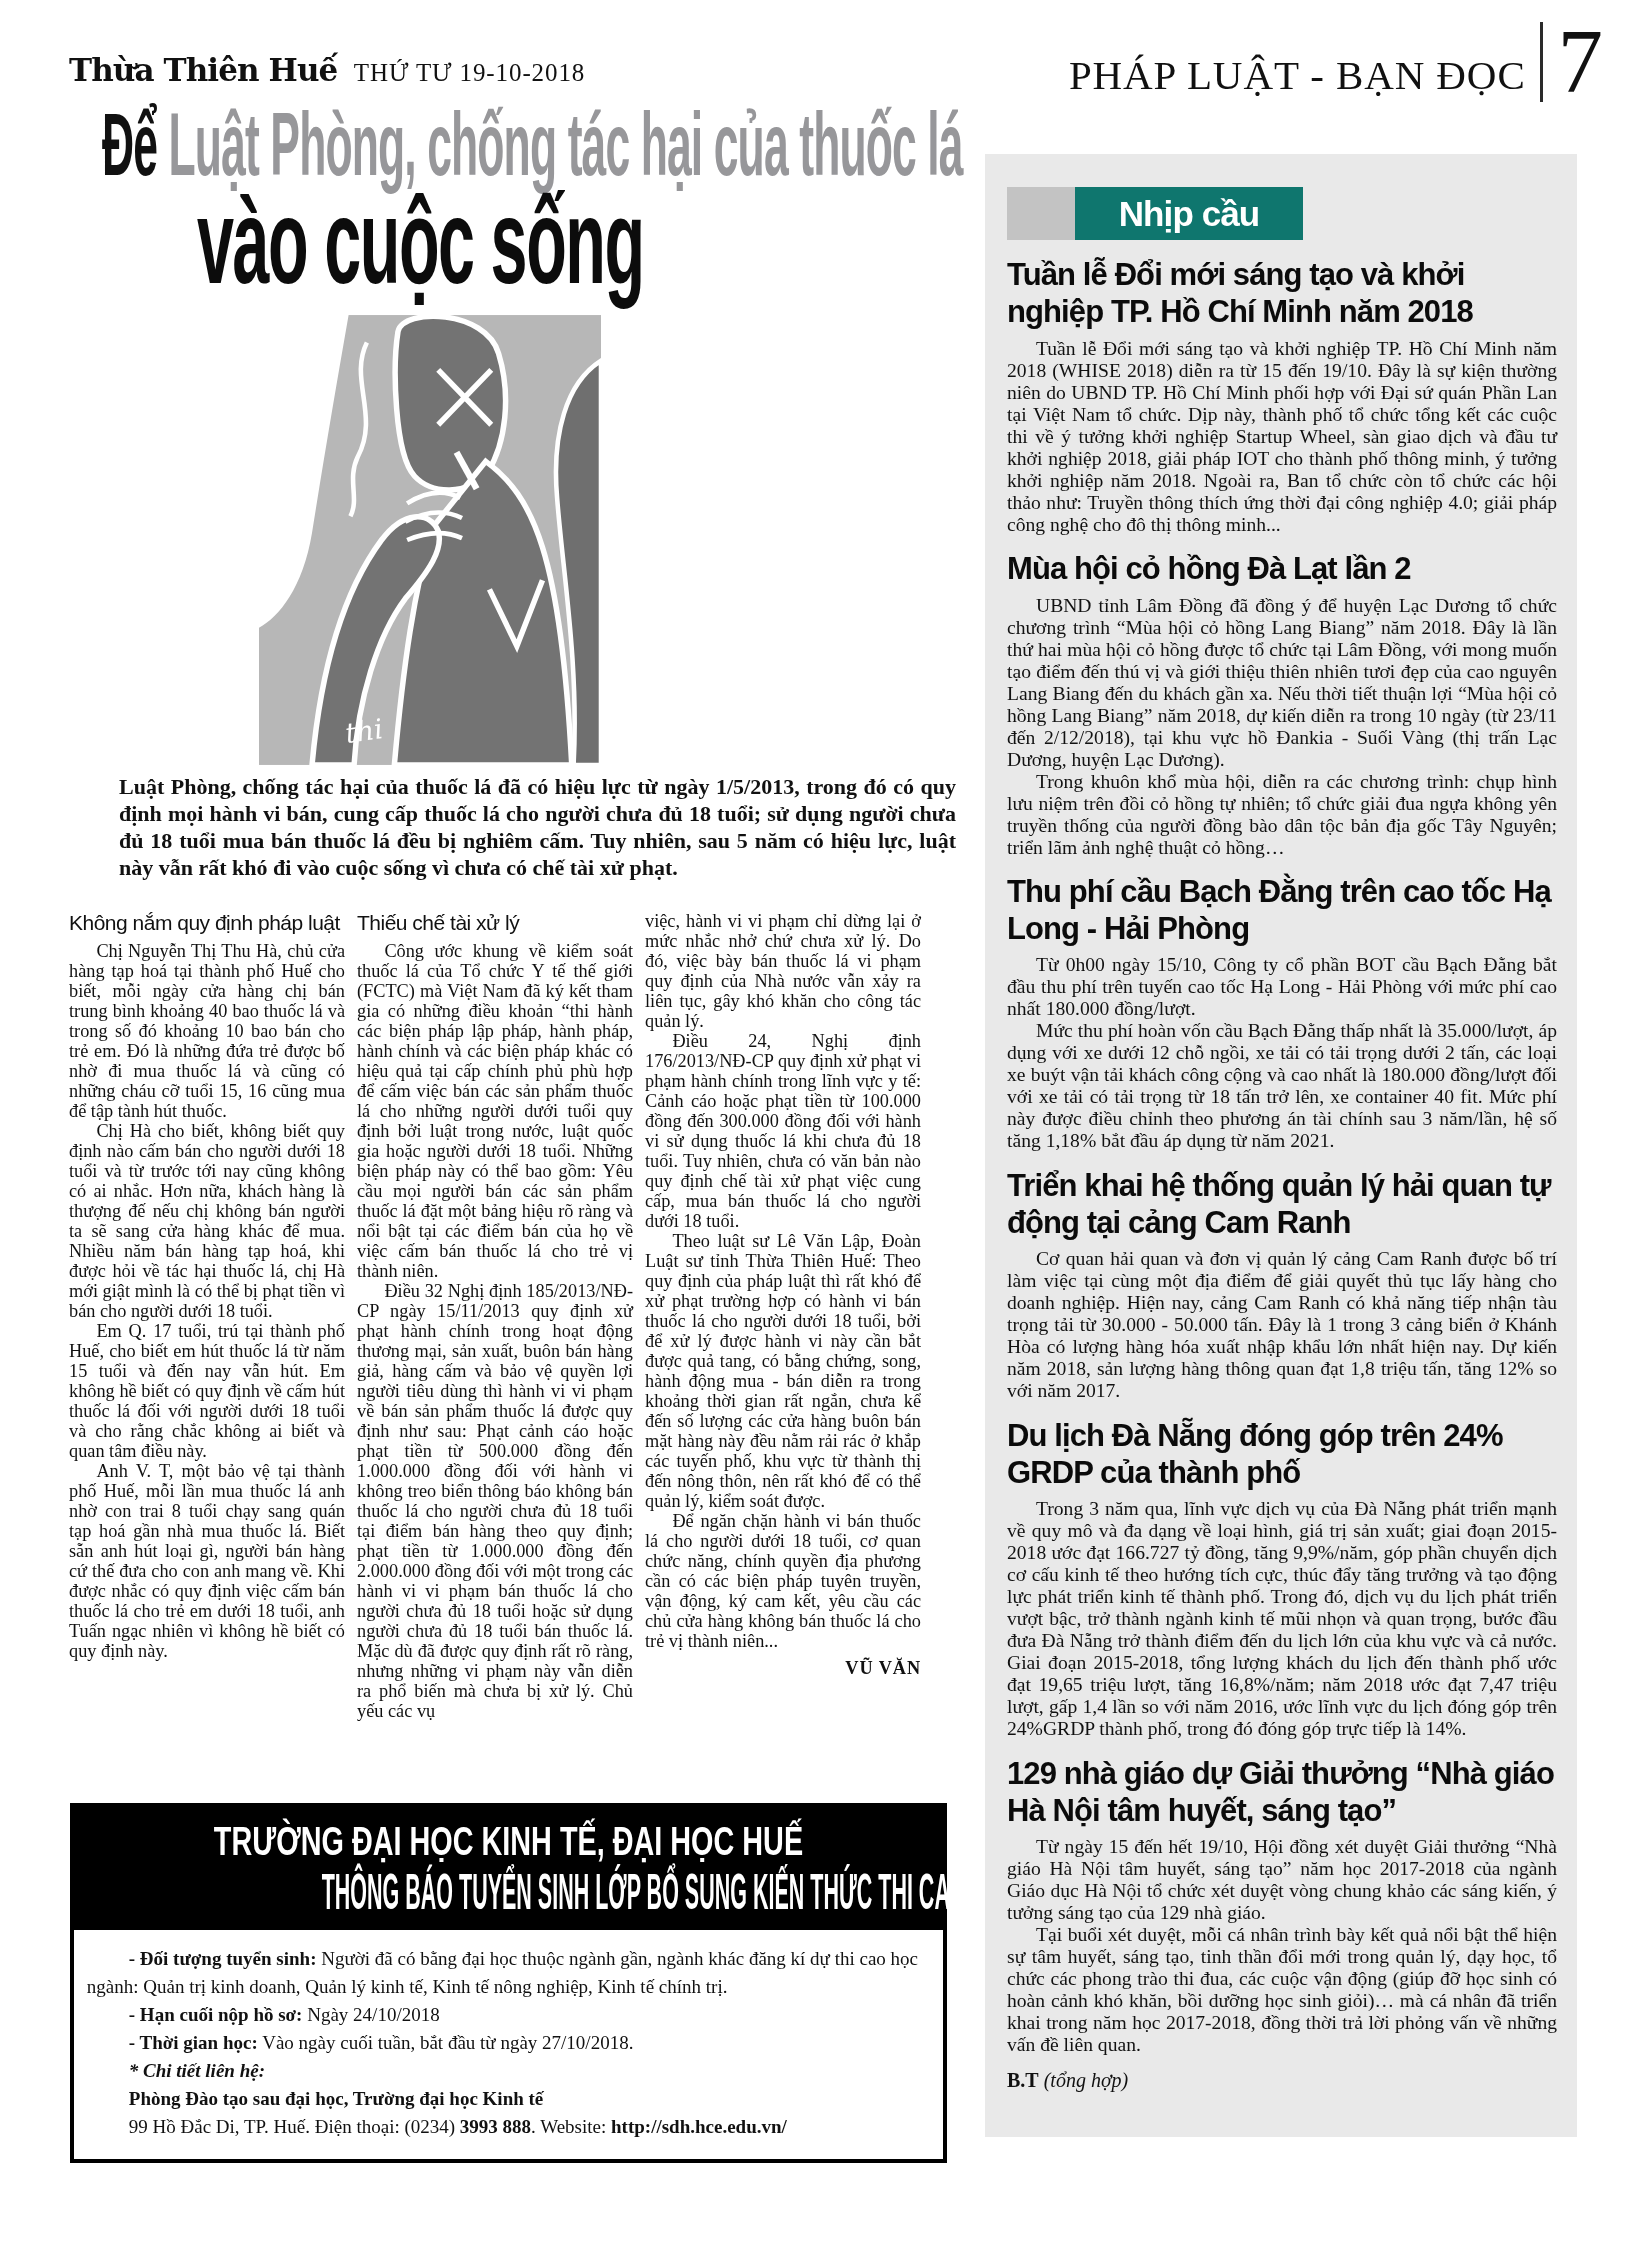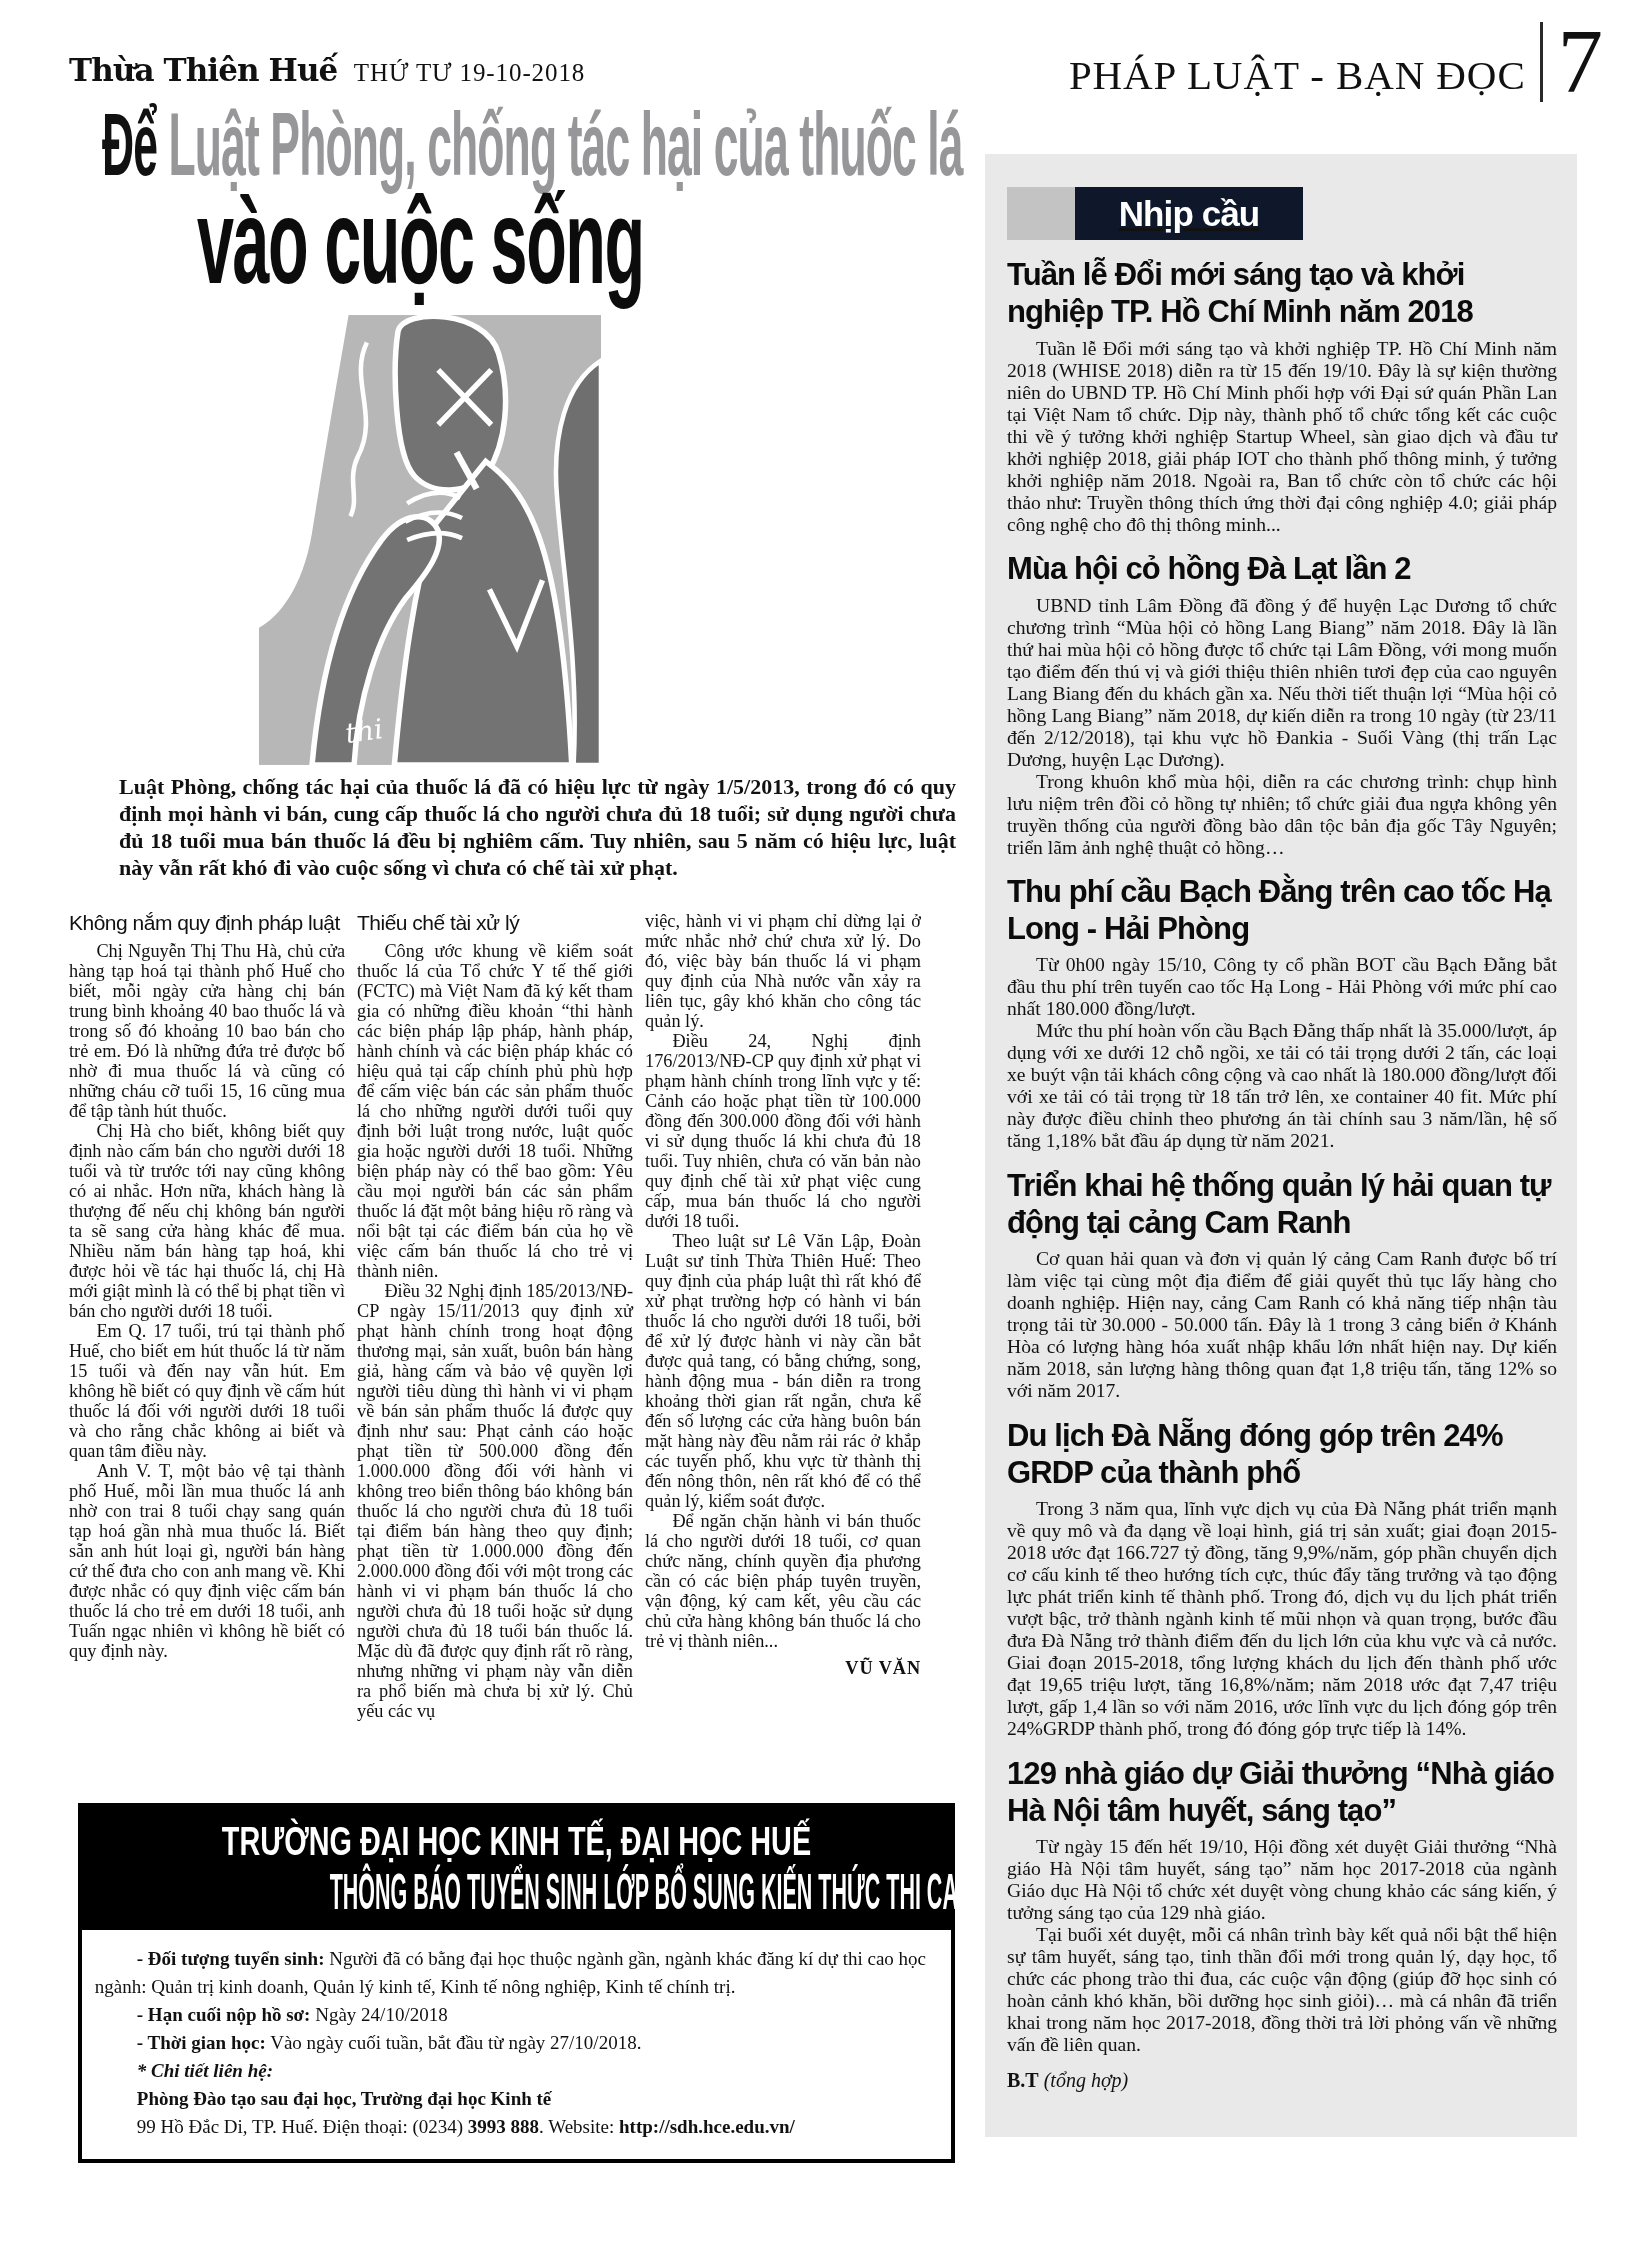--- a/index.html
+++ b/index.html
@@ -46,21 +46,21 @@
   .col-heading{
     font-family:"Liberation Sans","DejaVu Sans",sans-serif;
     font-weight:normal;font-size:21px;letter-spacing:-0.5px;margin:0 0 6.4px 0;
   }
   .col p{margin:0;font-size:18.3px;line-height:20px;text-align:justify;text-indent:27.4px;}
   .col.cont p:first-child{text-indent:0;}
   .article-byline{margin-top:7.3px;text-align:right;font-weight:bold;font-size:18.3px;letter-spacing:0.9px;}
 
   
   .ad{
-    position:absolute;left:78px;top:1803px;width:877px;box-sizing:border-box;
+    position:absolute;left:70px;top:1803px;width:877px;box-sizing:border-box;
     border:4.6px solid #000;background:#fff;
   }
   .ad-head{background:#000;color:#fff;text-align:center;padding:11px 0 9.1px 0;}
   .ad-head-l1{font-family:"Liberation Sans","DejaVu Sans",sans-serif;font-weight:bold;
     font-size:40px;line-height:46px;white-space:nowrap;transform:scaleX(.72);transform-origin:center top;}
   .ad-head-l2{font-family:"Liberation Sans","DejaVu Sans",sans-serif;font-weight:bold;
     font-size:50px;line-height:57px;white-space:nowrap;transform:scaleX(.43);transform-origin:center top;}
   .ad-body{padding:14.6px 16.4px 18.3px 12.8px;font-size:19px;line-height:28px;}
   .ad-body p{margin:0;text-indent:42px;}
   .ad-label{font-weight:bold;}
@@ -68,21 +68,21 @@
   .ad-contact-name{font-weight:bold;}
   .ad-bold{font-weight:bold;}
 
   
   .panel{
     position:absolute;left:985px;top:154px;width:592px;box-sizing:border-box;
     background:#e9e9e9;padding:33px 20px 24px 22px;min-height:1983px;
   }
   .panel-label-row{display:flex;height:53px;margin:0 0 16.4px 0;}
   .panel-label-square{width:68px;background:#c3c3c3;}
-  .panel-label-box{width:228px;background:#0f172a;display:flex;align-items:center;justify-content:center;text-decoration:underline;}
+  .panel-label-box{width:228px;background:#0f766e;display:flex;align-items:center;justify-content:center;}
   .panel-label-text{font-family:"Liberation Sans","DejaVu Sans",sans-serif;font-weight:bold;
     font-size:35px;color:#fff;letter-spacing:-0.9px;}
   .panel-article-title{
     font-family:"Liberation Sans","DejaVu Sans",sans-serif;font-weight:bold;
     font-size:31px;line-height:37px;letter-spacing:-0.9px;color:#0b0b0b;margin:14.6px 0 7.3px 0;
   }
   .panel p{margin:0;font-size:19.6px;line-height:22px;text-align:justify;text-indent:29px;}
   .panel-byline{margin-top:12.8px;font-size:20px;}
   .panel-byline .b{font-weight:bold;}
   .panel-byline .i{font-style:italic;}

